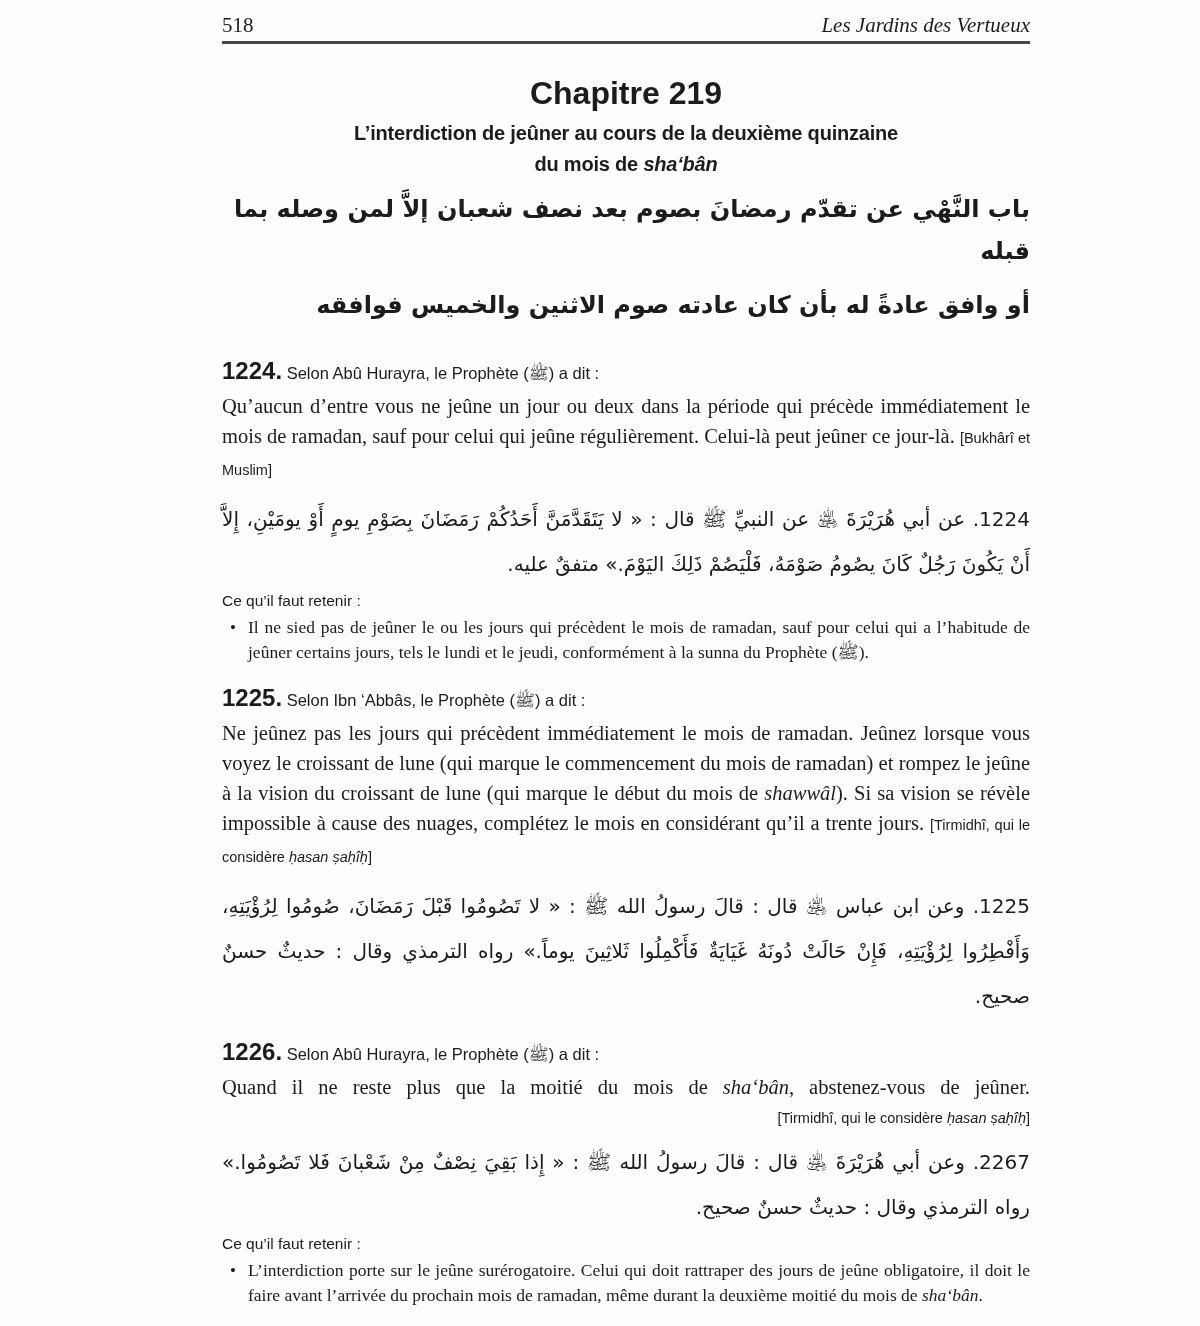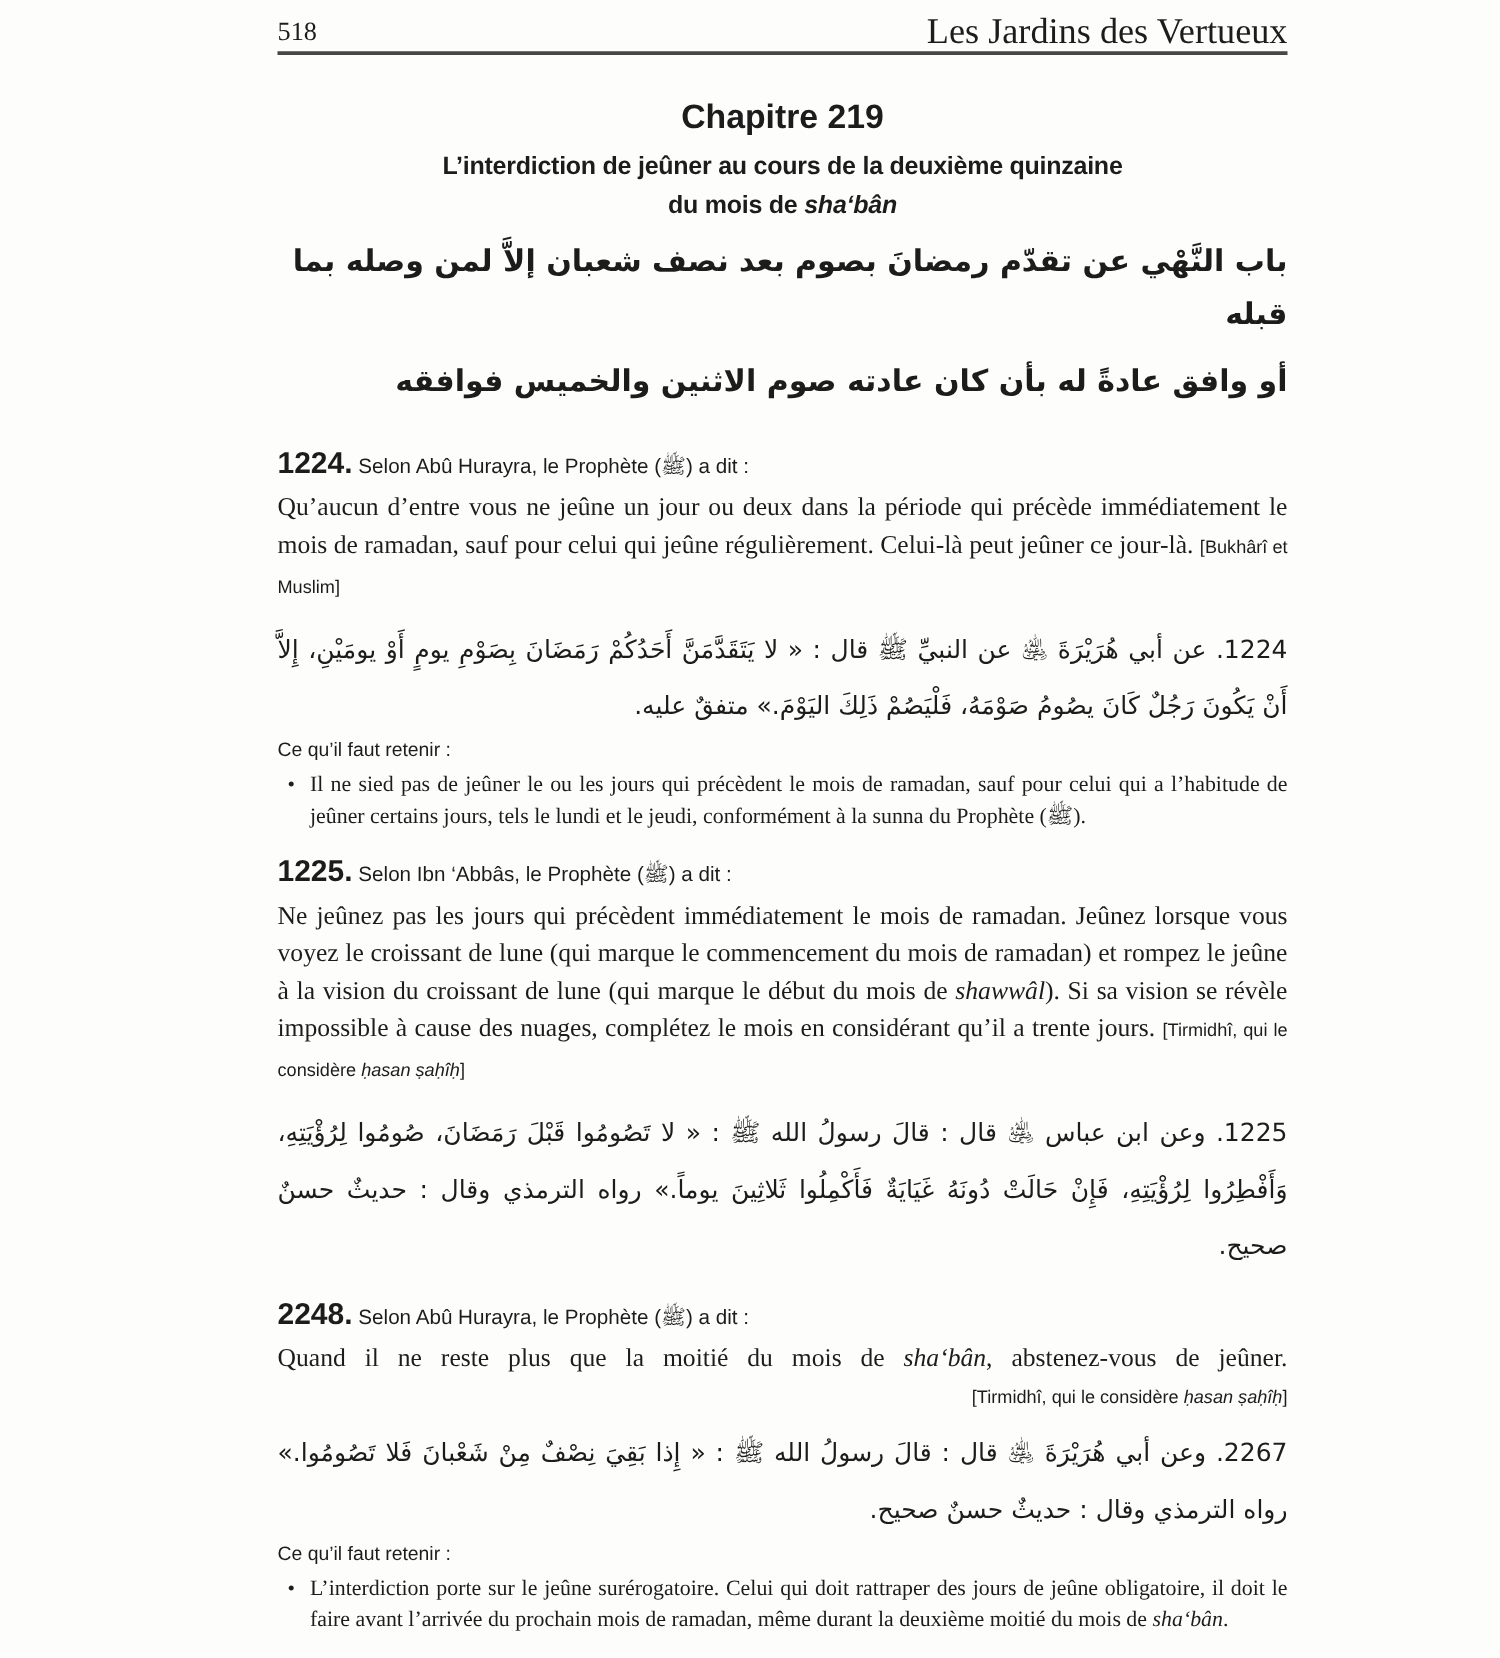--- a/index.html
+++ b/index.html
@@ -12,27 +12,27 @@
     font-family:"Liberation Serif", serif;
   }
   .content { margin-left:222px; width:808px; }
 
   
   .running-header {
     padding-top:12px;
     display:flex; justify-content:space-between; align-items:flex-end;
     font-size:21px; line-height:26px;
   }
-  .book-title { font-size:29px; }
+  .book-title { font-style:italic; font-size:21px; }
   .header-rule { border:0; border-top:3px solid #474747; margin:3px 0 0 0; }
 
   
   .chapter { margin-top:32px; text-align:center;
              font-family:"Liberation Sans", sans-serif; font-weight:bold; }
-  .chapter-label { font-size:27px; line-height:34px; margin:0 0 8px 0; }
+  .chapter-label { font-size:32px; line-height:34px; margin:0 0 8px 0; }
   .chapter-title { font-size:20px; line-height:31px; margin:0; letter-spacing:-0.2px; }
   .arabic-title { direction:rtl; font-family:"DejaVu Sans", sans-serif;
                   font-weight:bold; font-size:24px; line-height:42px;
                   margin:8px 0 0 0; text-align:right; }
 
   
   .hadith { margin-top:34px; }
   .hadith-intro { font-family:"Liberation Sans", sans-serif;
                   font-size:16.5px; line-height:22px; margin:0 0 7px 0; }
   .hadith-intro .num { font-size:24px; }
@@ -98,21 +98,21 @@
       <p class="hadith-intro">
         <b class="num">1225.</b>
         <span>Selon Ibn ‘Abbâs, le Prophète (ﷺ) a dit :</span>
       </p>
       <p class="hadith-body"><span><span>Ne jeûnez pas les jours qui précèdent immédiatement le mois de ramadan. Jeûnez lorsque vous voyez le croissant de lune (qui marque le commencement du mois de ramadan) et rompez le jeûne à la vision du croissant de lune (qui marque le début du mois de </span><span class="it">shawwâl</span><span>). Si sa vision se révèle impossible à cause des nuages, complétez le mois en considérant qu’il a trente jours. </span></span><span class="src"><span>[Tirmidhî, qui le considère </span><span class="it">ḥasan ṣaḥîḥ</span><span>]</span></span></p>
       <p class="arabic">1225. وعن ابن عباس ﵁ قال : قالَ رسولُ الله ﷺ : « لا تَصُومُوا قَبْلَ رَمَضَانَ، صُومُوا لِرُؤْيَتِهِ، وَأَفْطِرُوا لِرُؤْيَتِهِ، فَإِنْ حَالَتْ دُونَهُ غَيَايَةٌ فَأَكْمِلُوا ثَلاثِينَ يوماً.» رواه الترمذي وقال : حديثٌ حسنٌ صحيح.</p>
     </section>
 
     <section class="hadith tight">
       <p class="hadith-intro">
-        <b class="num">2248.</b>
+        <b class="num">1226.</b>
         <span>Selon Abû Hurayra, le Prophète (ﷺ) a dit :</span>
       </p>
       <p class="hadith-body stretch"><span><span>Quand il ne reste plus que la moitié du mois de </span><span class="it">sha‘bân</span><span>, abstenez-vous de jeûner.</span></span></p>
       <p class="src-line"><span>[Tirmidhî, qui le considère </span><span class="it">ḥasan ṣaḥîḥ</span><span>]</span></p>
       <p class="arabic">2267. وعن أبي هُرَيْرَةَ ﵁ قال : قالَ رسولُ الله ﷺ : « إِذا بَقِيَ نِصْفٌ مِنْ شَعْبانَ فَلا تَصُومُوا.» رواه الترمذي وقال : حديثٌ حسنٌ صحيح.</p>
       <div class="retenir">
         <p class="retenir-label">Ce qu’il faut retenir :</p>
         <div class="retenir-item">
           <span class="bullet">•</span>
           <span class="txt"><span>L’interdiction porte sur le jeûne surérogatoire. Celui qui doit rattraper des jours de jeûne obligatoire, il doit le faire avant l’arrivée du prochain mois de ramadan, même durant la deuxième moitié du mois de </span><span class="it">sha‘bân</span><span>.</span></span>

